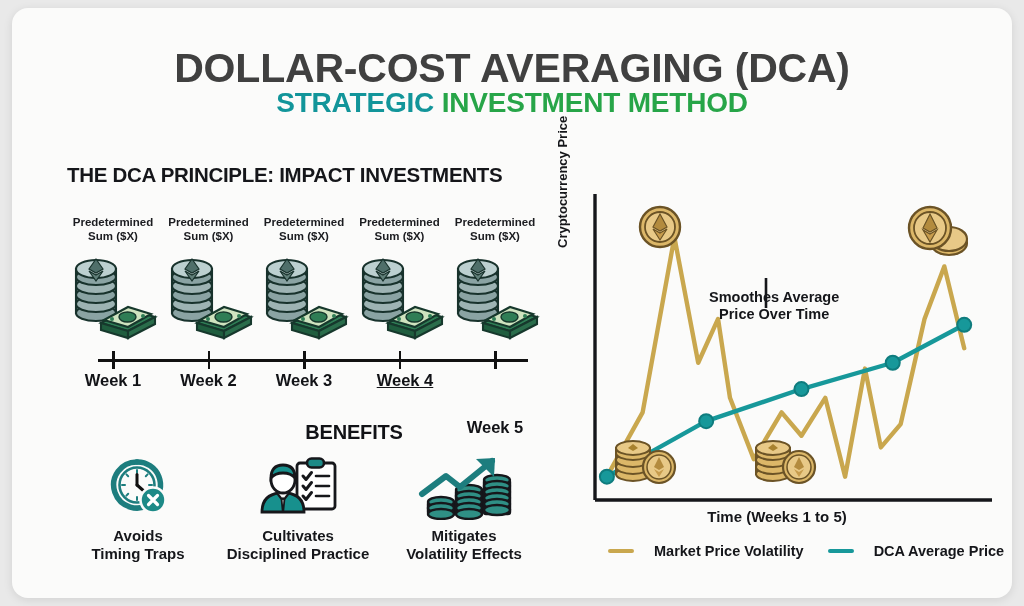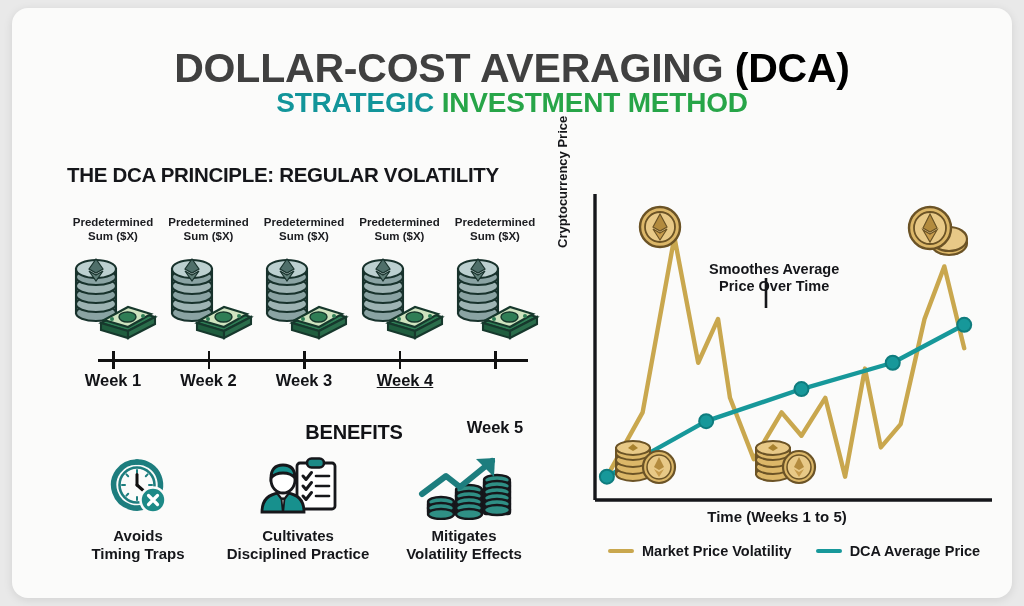--- a/index.html
+++ b/index.html
@@ -18,21 +18,21 @@
 
   
   #title{
     position:absolute;left:0;top:40px;width:1000px;text-align:center;
     line-height:0.99;
   }
   .tline{font-size:28px;font-weight:bold;letter-spacing:-0.2px;white-space:nowrap;}
   .tl1{font-size:41px;}
   .seg-teal{color:#404040;}
   .seg-teal2{color:#12959a;}
-  .seg-green{color:#000000;}
+  .seg-green{color:#404040;}
   .seg-green2{color:#27a548;}
 
   
   .sec-head{
     position:absolute;font-size:20.5px;font-weight:bold;color:#15161a;
     letter-spacing:-0.3px;white-space:nowrap;
   }
   #left-head{left:55px;top:155px;}
   #right-head{left:612px;top:155px;}
 
@@ -65,45 +65,45 @@
     font-size:13px;font-weight:bold;color:#15161a;
     transform:rotate(-90deg);transform-origin:left top;
     white-space:nowrap;
   }
   #xlabel{
     position:absolute;left:600px;top:500px;width:330px;text-align:center;
     font-size:15px;font-weight:bold;color:#15161a;
   }
   .annot{
     position:absolute;font-size:14.5px;font-weight:bold;color:#15161a;
-    line-height:1.2;text-align:center;white-space:nowrap;
+    line-height:1.2;text-align:center;white-space:nowrap;margin-top:28px;
   }
   #annot-smooth{left:697px;top:253px;}
   #annot-dca{left:855px;top:322px;text-align:left;}
 
   
   #legend{
     position:absolute;left:596px;top:535px;width:390px;
     display:flex;align-items:center;gap:24px;
   }
-  .lg-item{display:flex;align-items:center;gap:8px;}
+  .lg-item{display:flex;align-items:center;gap:20px;}
   .lg-swatch{width:26px;height:3.4px;border-radius:2px;}
   .lg-text{font-size:14.5px;font-weight:bold;color:#15161a;white-space:nowrap;}
 </style>
 </head>
 <body>
 
 <div id="card">
 
   <div id="title">
     <div class="tline tl1"><span class="seg-teal">DOLLAR-COST AVERAGING </span><span class="seg-green">(DCA)</span></div>
     <div class="tline"><span class="seg-teal2">STRATEGIC </span><span class="seg-green2">INVESTMENT METHOD</span></div>
   </div>
 
-  <div class="sec-head" id="left-head">THE DCA PRINCIPLE: REGULAR VOLATILITY</div>
+  <div class="sec-head" id="left-head">THE DCA PRINCIPLE: IMPACT INVESTMENTS</div>
 
   <div id="weeks-host">
       <div class="week-col" style="left: 53px;">
         <div class="wk-label">Predetermined<br>Sum ($X)</div>
       </div>
       <div class="stack-wrap" style="left: 53px;"><svg width="96" height="92" viewBox="0 0 96 92">
       <g stroke="#18322c" stroke-width="2.1">
         <rect x="11" y="18" width="40" height="44" fill="#8aa3a3"></rect>
         <ellipse cx="31" cy="62" rx="20" ry="8" fill="#8aa3a3"></ellipse>
         <ellipse cx="31" cy="53" rx="20" ry="8" fill="#9db3b3"></ellipse>

